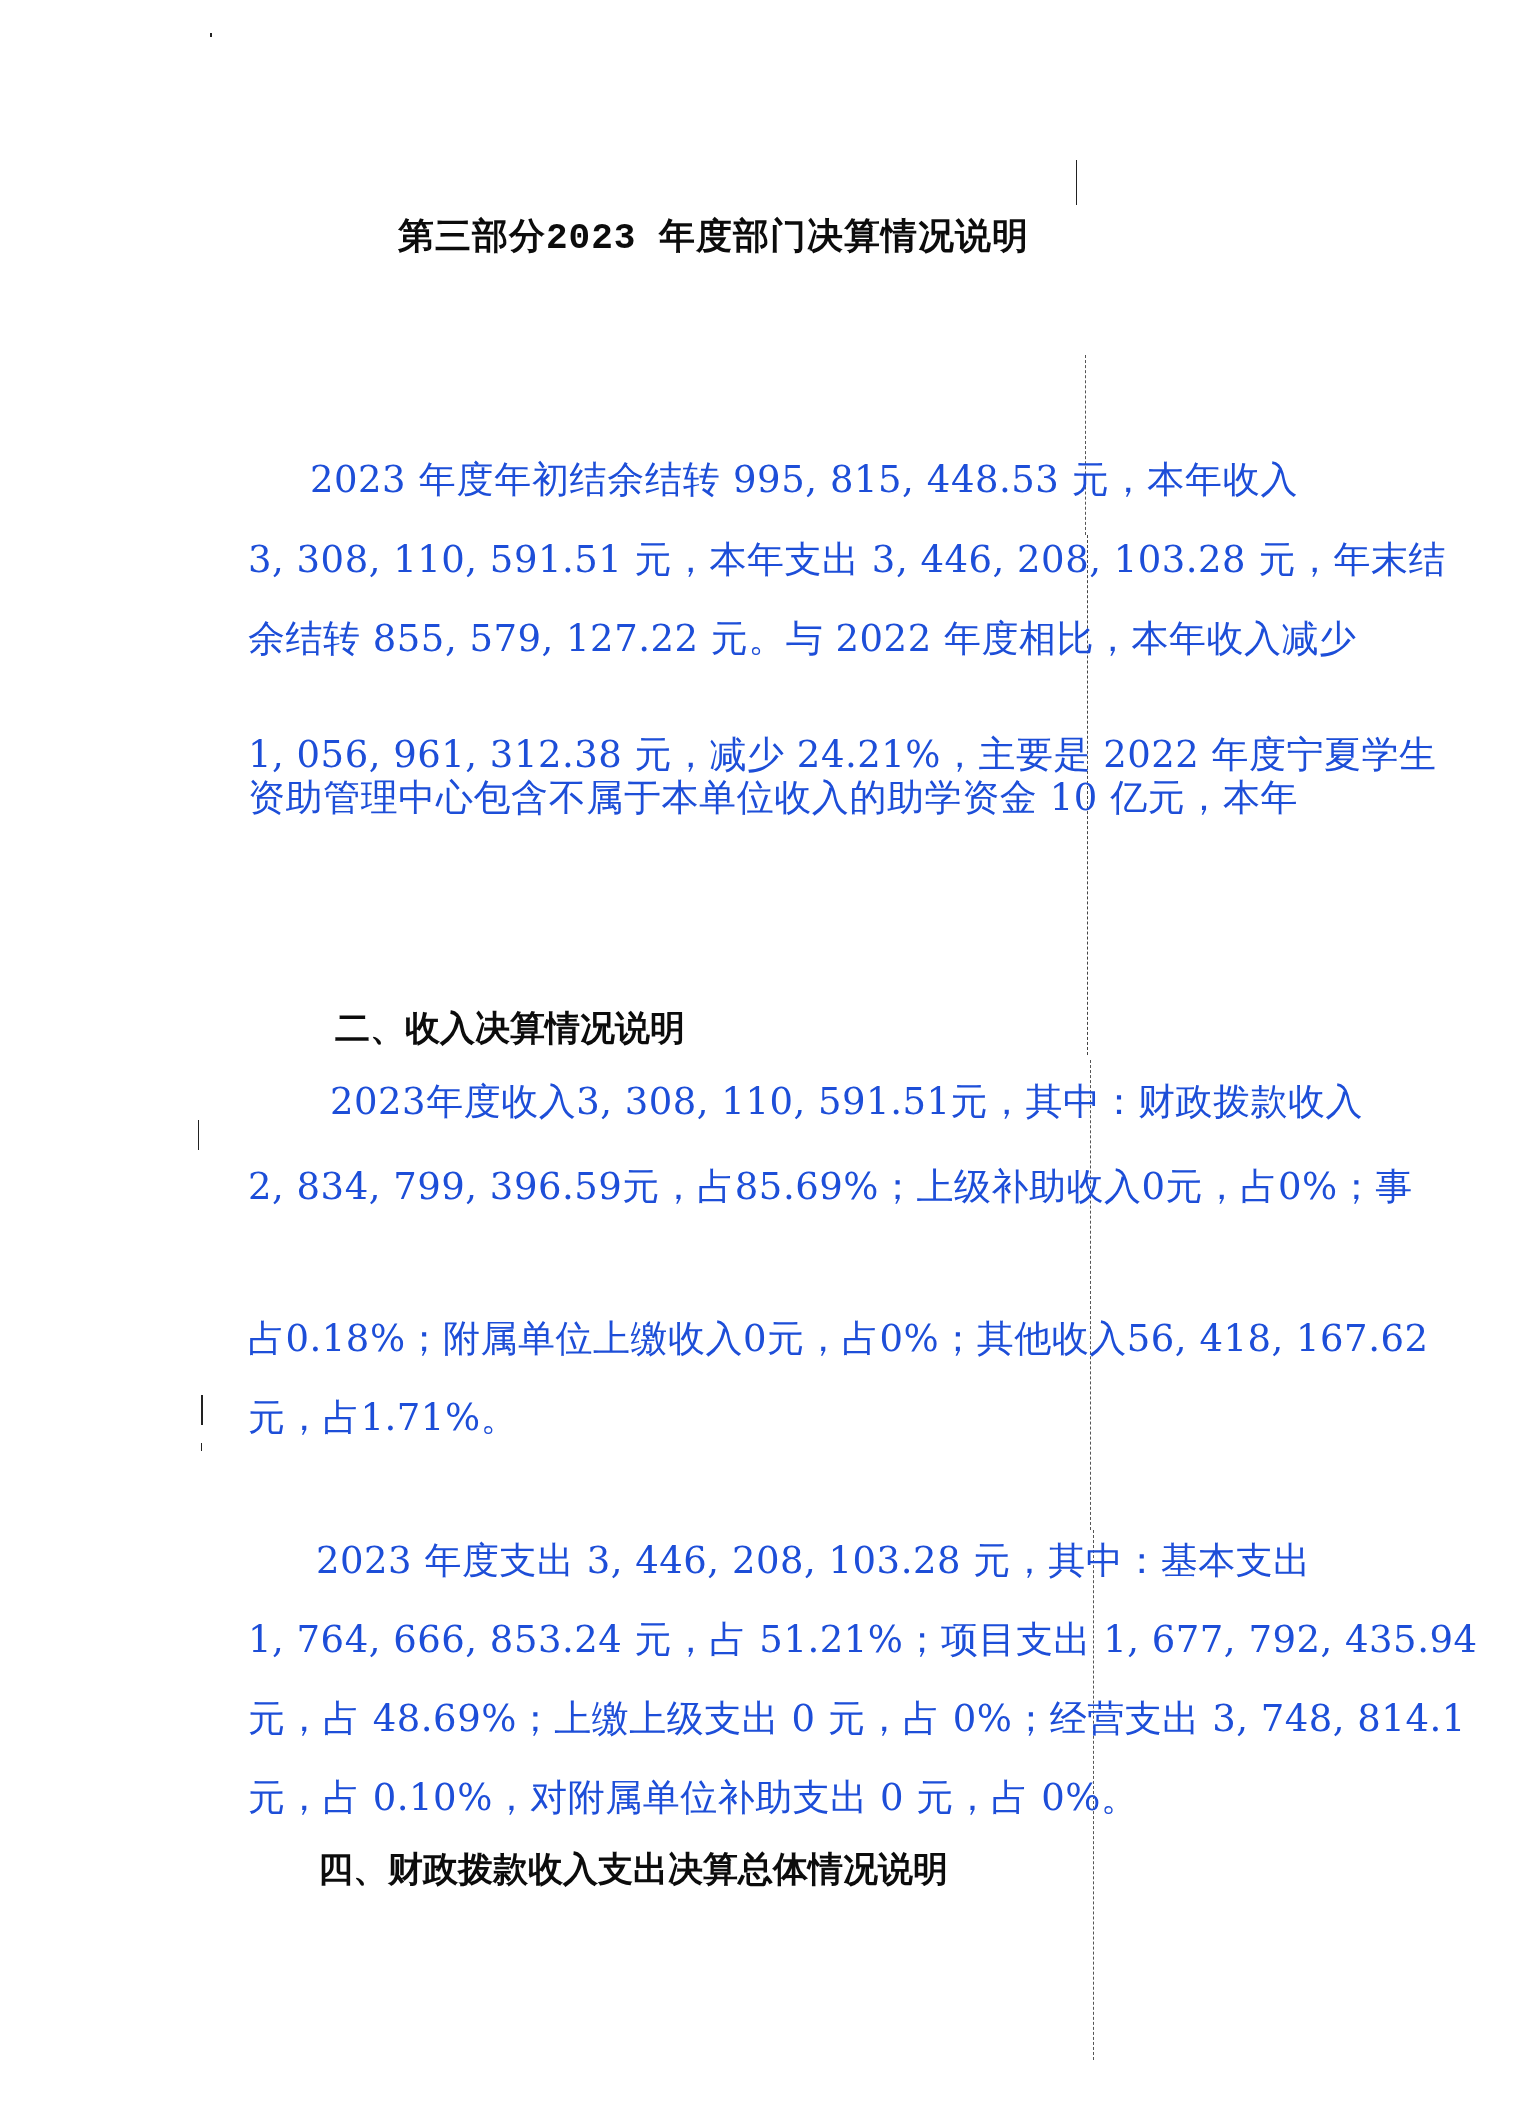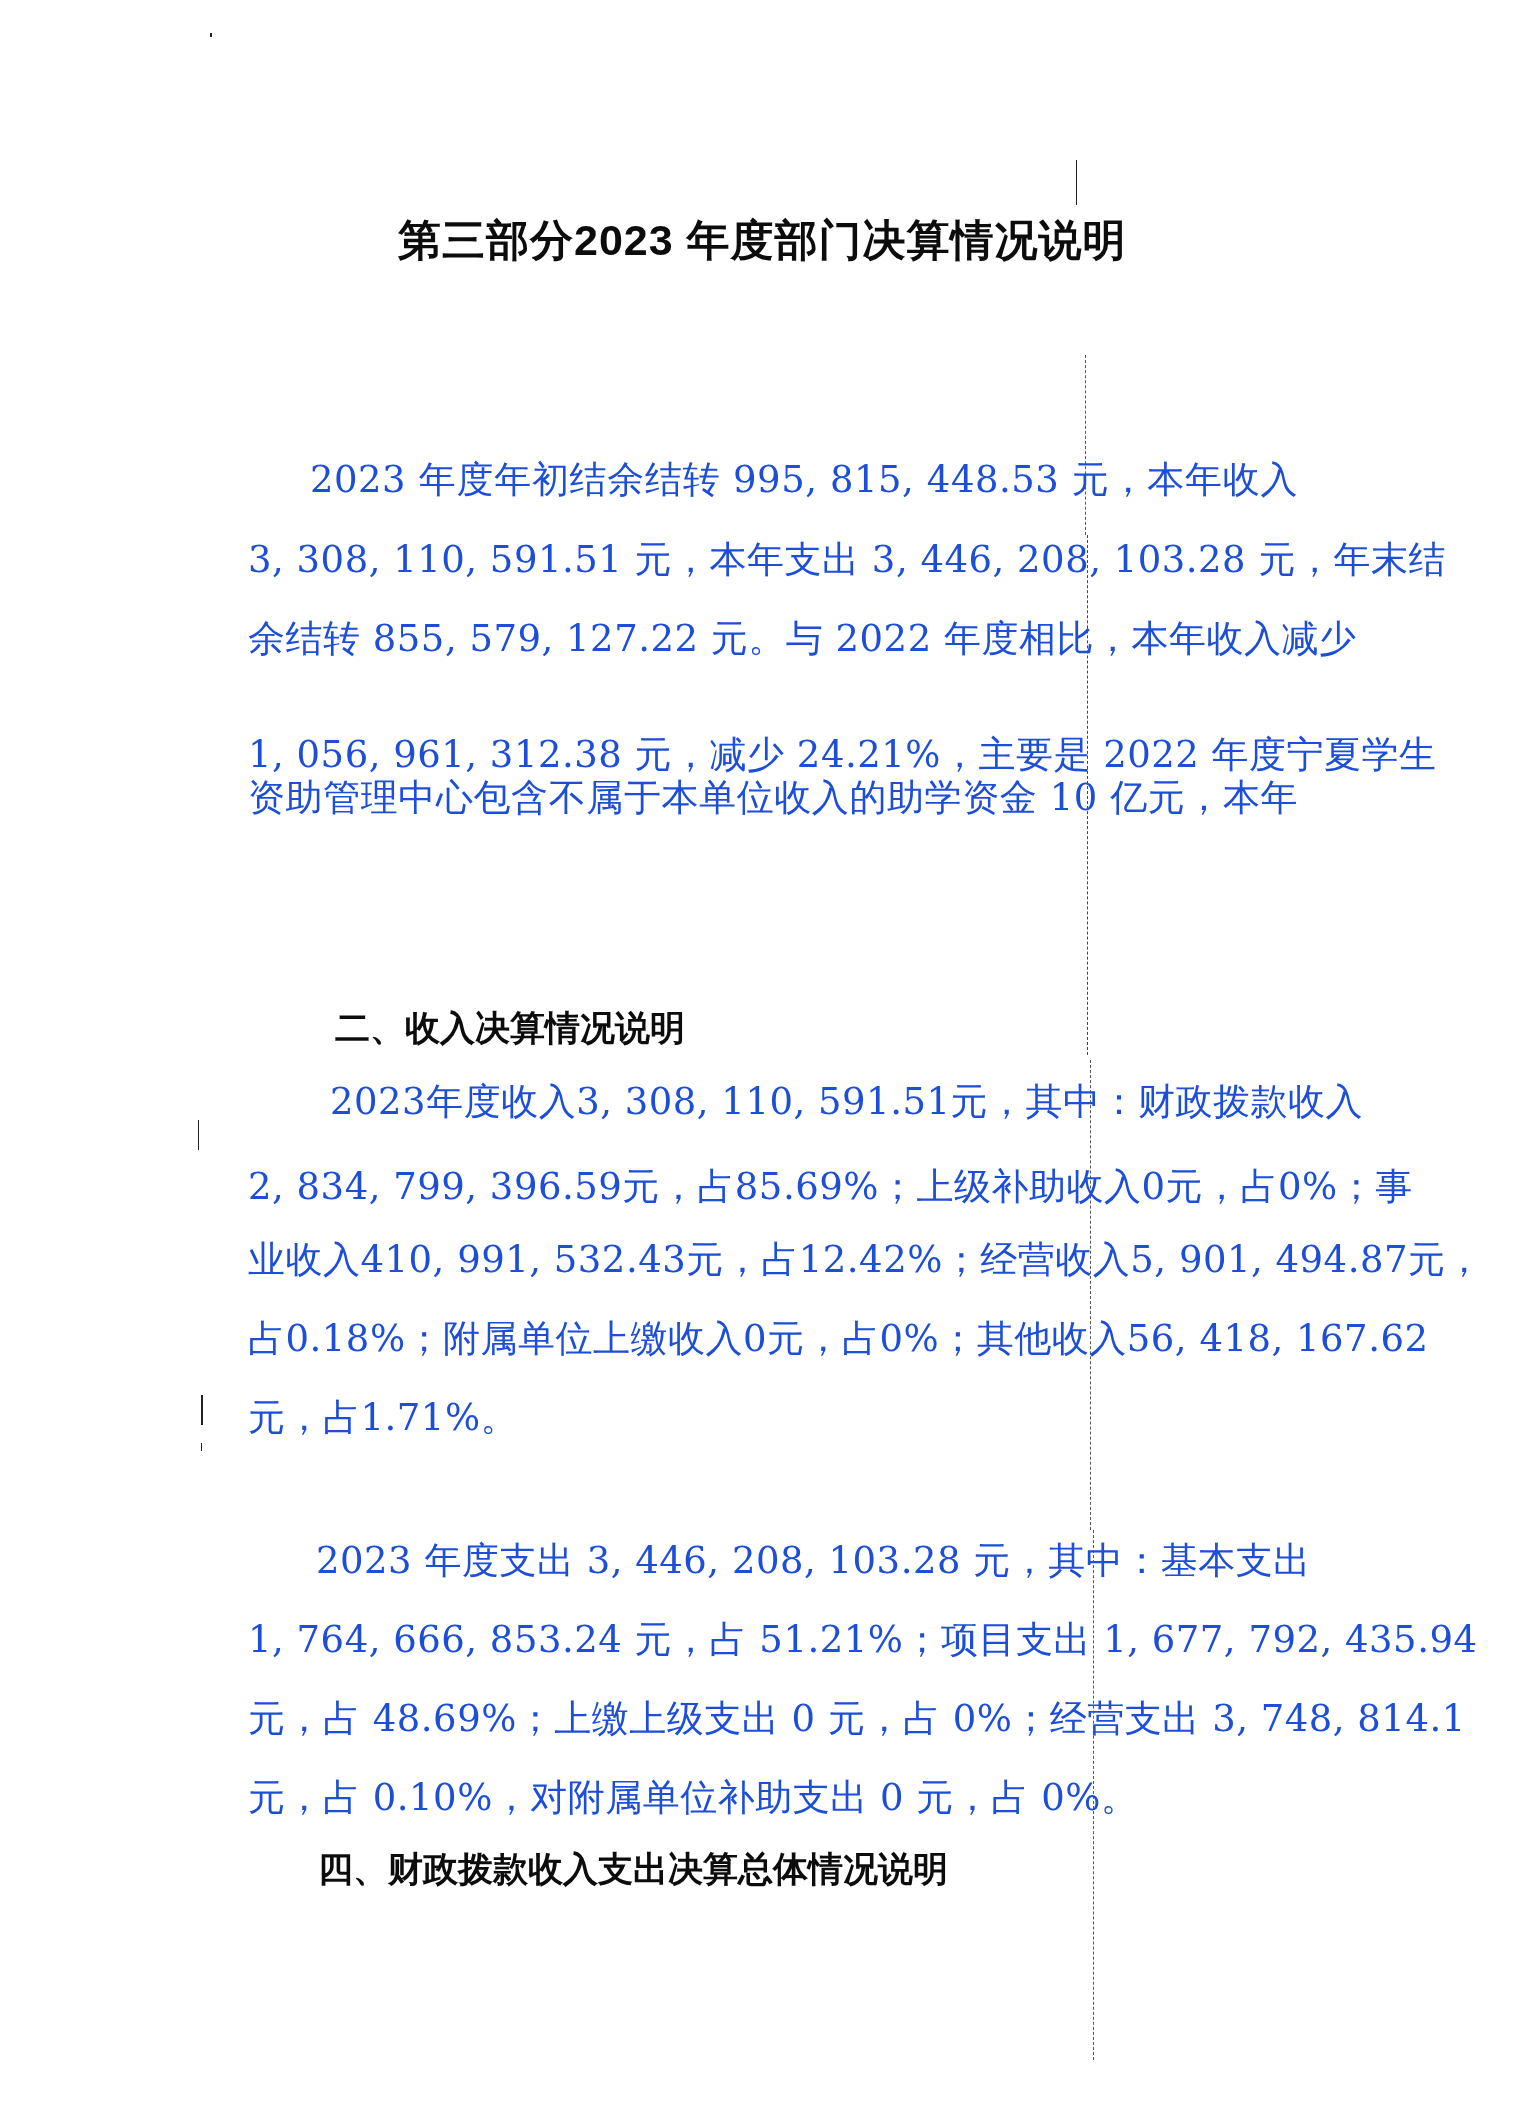--- a/index.html
+++ b/index.html
@@ -19,22 +19,22 @@
       position: absolute;
       left: 0; top: 0;
       width: 1515px;
       height: 2125px;
       background: #ffffff;
     }
     .title {
       position: absolute;
       left: 398px;
       top: 212px;
-      font-family: Liberation Sans, sans-serif;
-      font-size: 43px;
+      font-family: Liberation Mono, monospace;
+      font-size: 36px;
       font-weight: bold;
       letter-spacing: 1px;
       white-space: nowrap;
       color: #0c0c0c;
     }
     .heading {
       position: absolute;
       font-family: "DejaVu Sans", "Liberation Sans", sans-serif;
       font-size: 35px;
       font-weight: bold;
@@ -83,21 +83,20 @@
 
   <div class="line justify" style="left:310px;top:455px;width:988px;">2023  年度年初结余结转  995, 815, 448.53  元，本年收入</div>
   <div class="line justify" style="top:535px;">3, 308, 110, 591.51 元，本年支出 3, 446, 208, 103.28 元，年末结</div>
   <div class="line justify" style="top:614px;">余结转  855, 579, 127.22  元。与  2022  年度相比，本年收入减少</div>
   <div class="line justify" style="top:730px;">1, 056, 961, 312.38 元，减少 24.21%，主要是 2022 年度宁夏学生</div>
   <div class="line justify" style="top:773px;">资助管理中心包含不属于本单位收入的助学资金 10 亿元，本年</div>
 
   <div class="heading" style="left:335px;top:1005px;">二、收入决算情况说明</div>
   <div class="line justify" style="left:330px;top:1077px;width:948px;">2023年度收入3, 308, 110, 591.51元，其中：财政拨款收入</div>
   <div class="line justify" style="top:1156px;margin-top:6px;">2, 834, 799, 396.59元，占85.69%；上级补助收入0元，占0%；事</div>
-  <div class="line justify" style="top:1235px;">业收入410, 991, 532.43元，占12.42%；经营收入5, 901, 494.87元，</div>
   <div class="line justify" style="top:1314px;">占0.18%；附属单位上缴收入0元，占0%；其他收入56, 418, 167.62</div>
   <div class="line" style="top:1393px;">元，占1.71%。</div>
 
   <div class="line justify" style="left:316px;top:1536px;width:980px;">2023  年度支出  3, 446, 208, 103.28  元，其中：基本支出</div>
   <div class="line justify" style="top:1615px;">1, 764, 666, 853.24 元，占 51.21%；项目支出 1, 677, 792, 435.94</div>
   <div class="line justify" style="top:1694px;">元，占 48.69%；上缴上级支出 0 元，占 0%；经营支出 3, 748, 814.1</div>
   <div class="line" style="top:1773px;">元，占 0.10%，对附属单位补助支出 0 元，占 0%。</div>
 
   <div class="heading" style="left:318px;top:1846px;">四、财政拨款收入支出决算总体情况说明</div>
 

